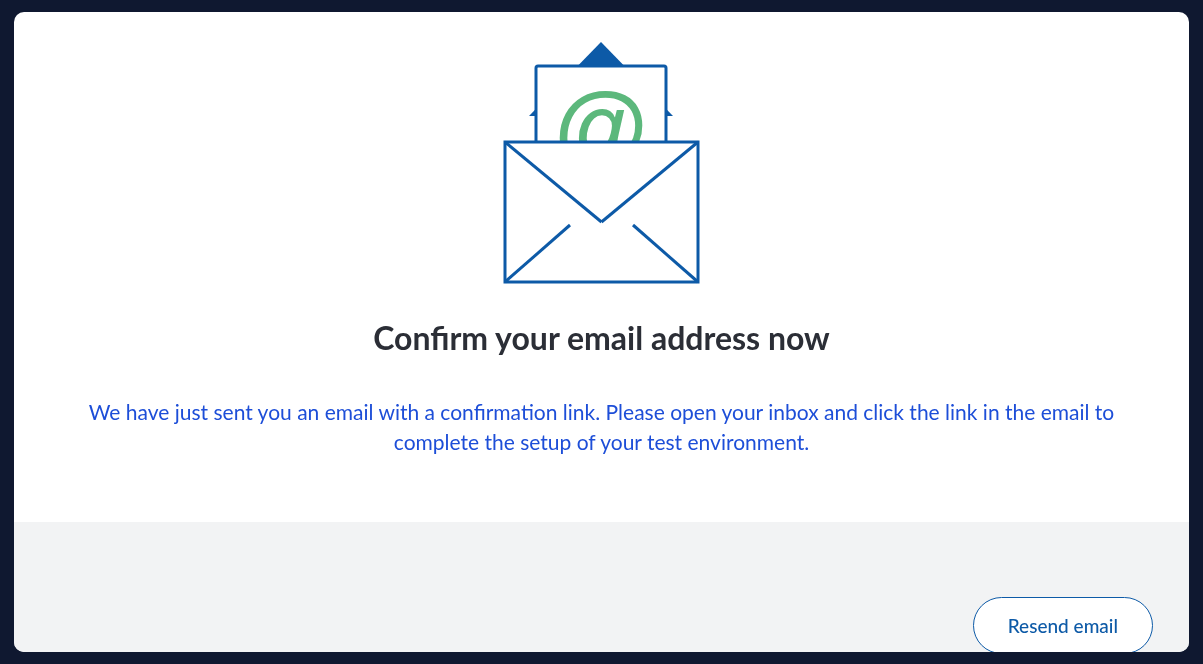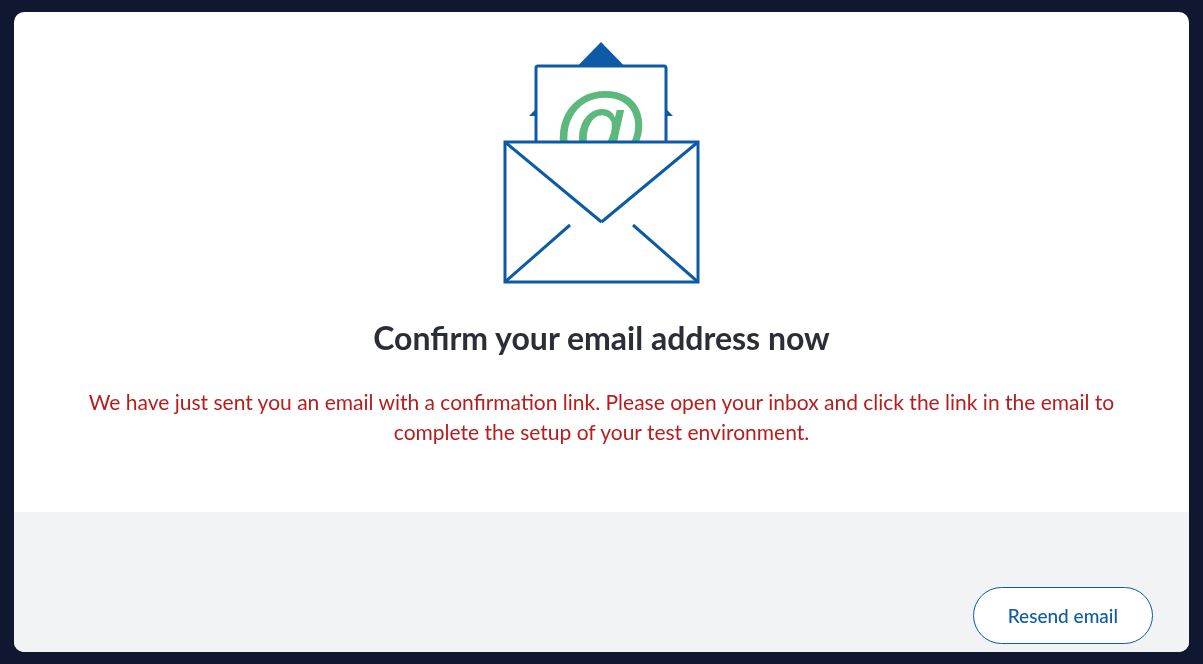--- a/index.html
+++ b/index.html
@@ -35,26 +35,26 @@
     }
     .icon-wrap {
       margin-top: 0px;
       margin-bottom: 28px;
     }
     .title {
       font-size: 32px;
       font-weight: 700;
       color: #2b2e36;
       text-align: center;
-      margin-bottom: 30px;
+      margin-bottom: 40px;
     }
     .para {
       font-size: 21px;
       line-height: 1.45;
-      color: #b91c1c;
+      color: #1d4ed8;
       text-align: center;
       max-width: 1080px;
       margin-bottom: 24px;
     }
     .modal-footer {
       background: #f2f3f4;
       padding: 28px 36px;
       display: flex;
       justify-content: flex-end;
     }

